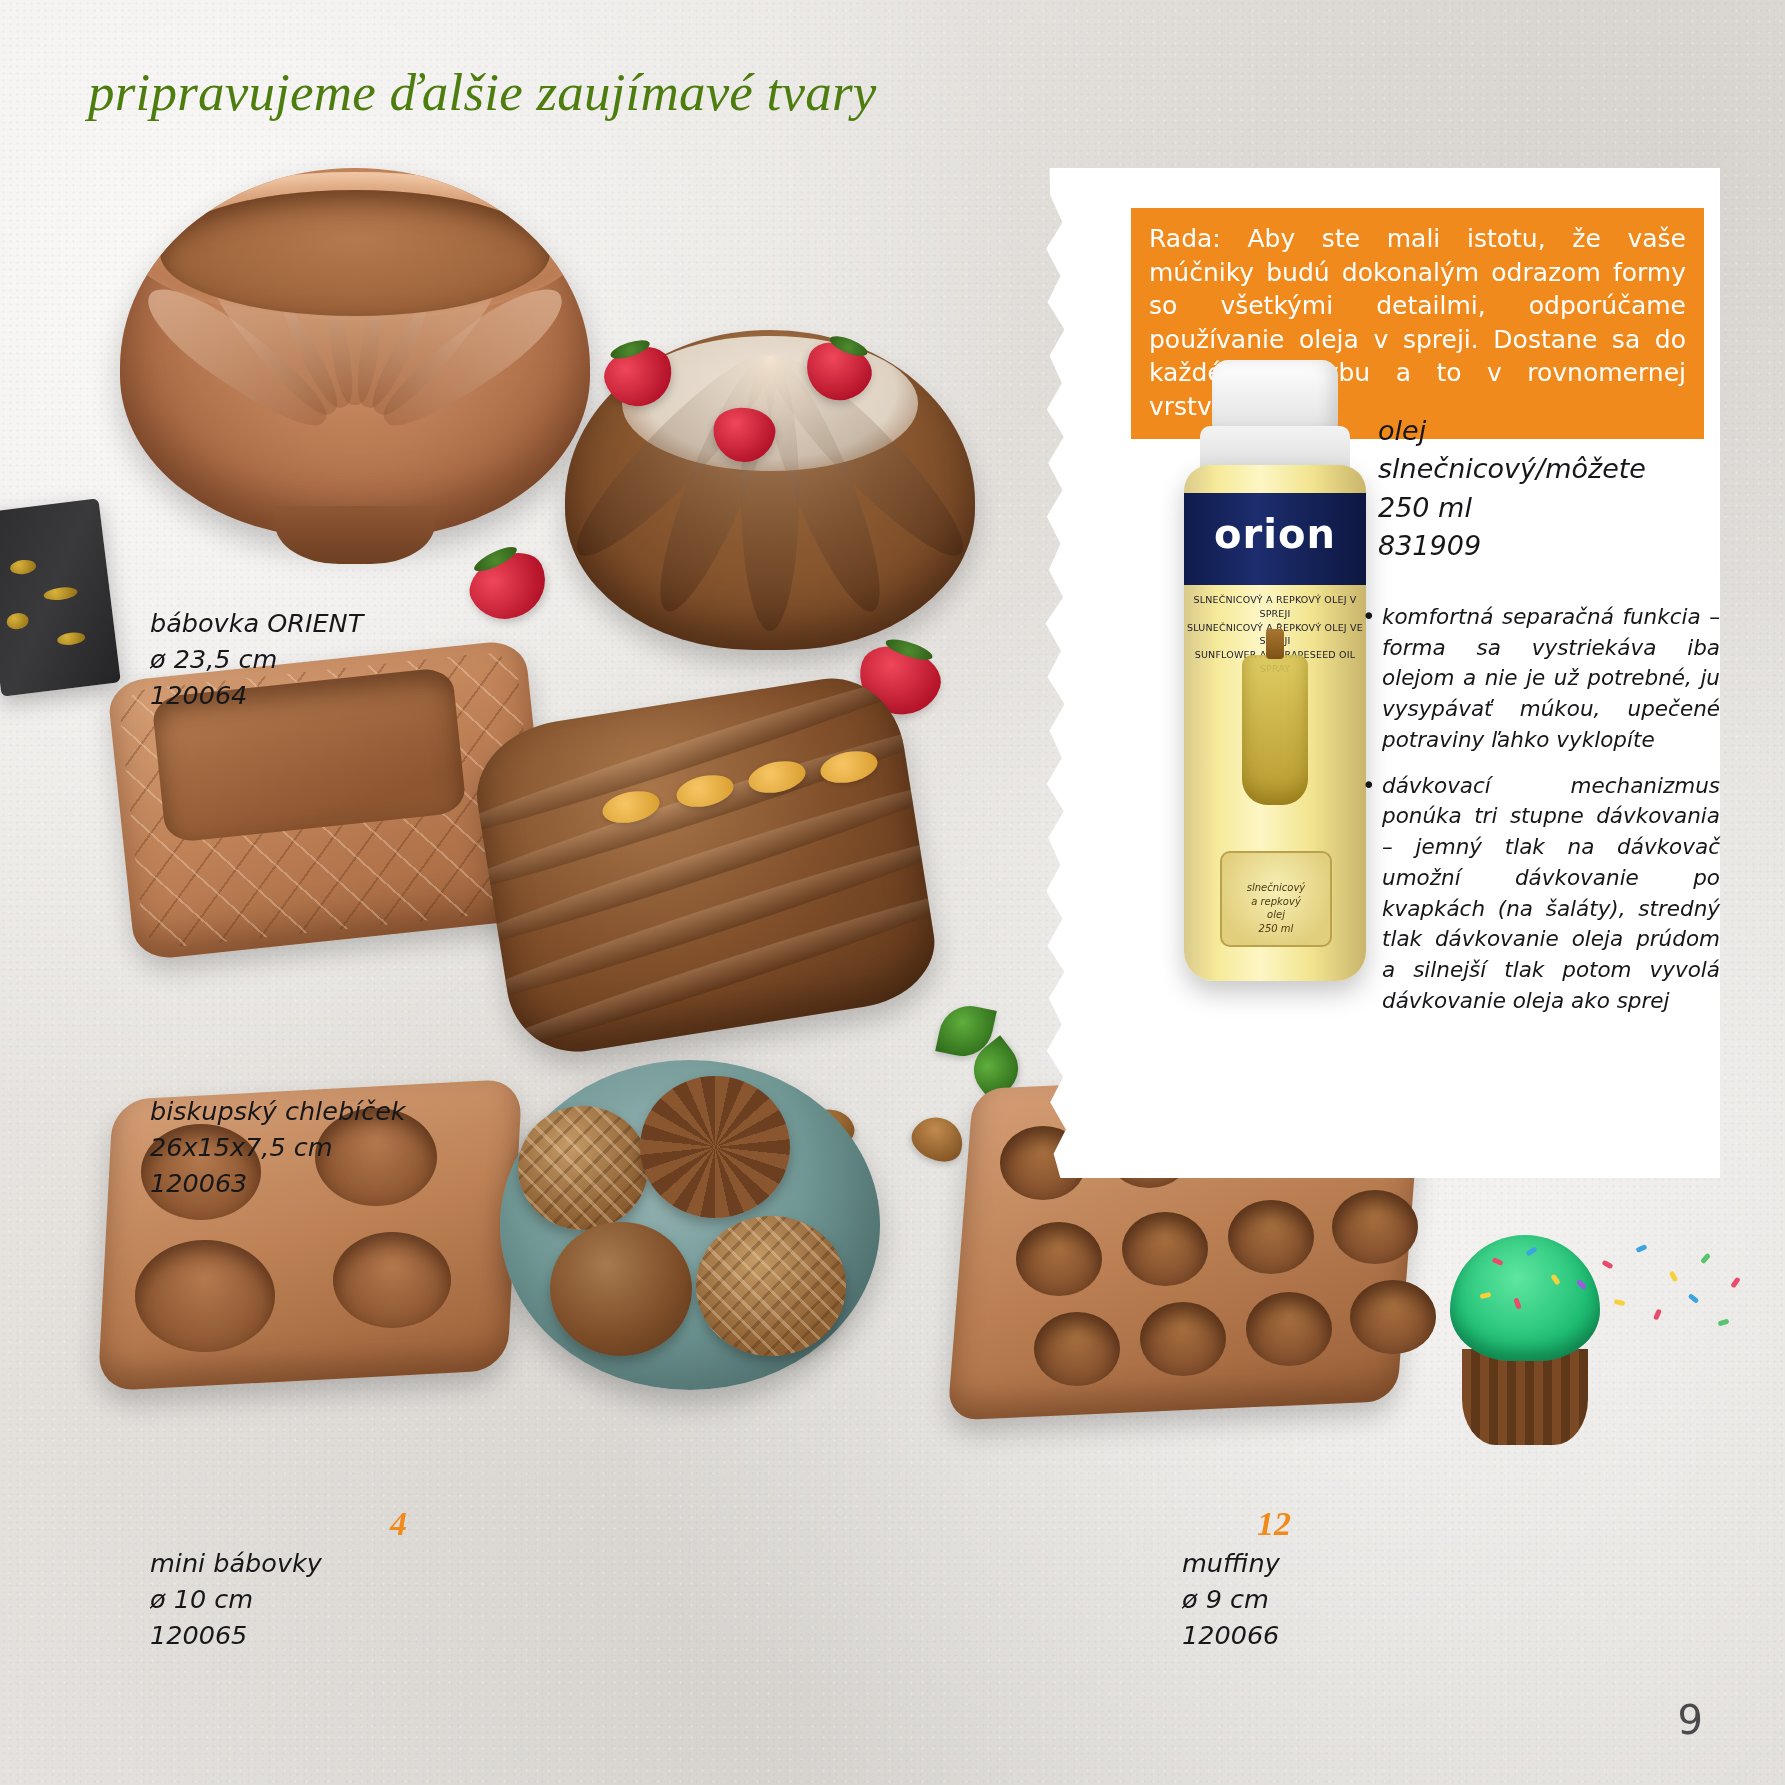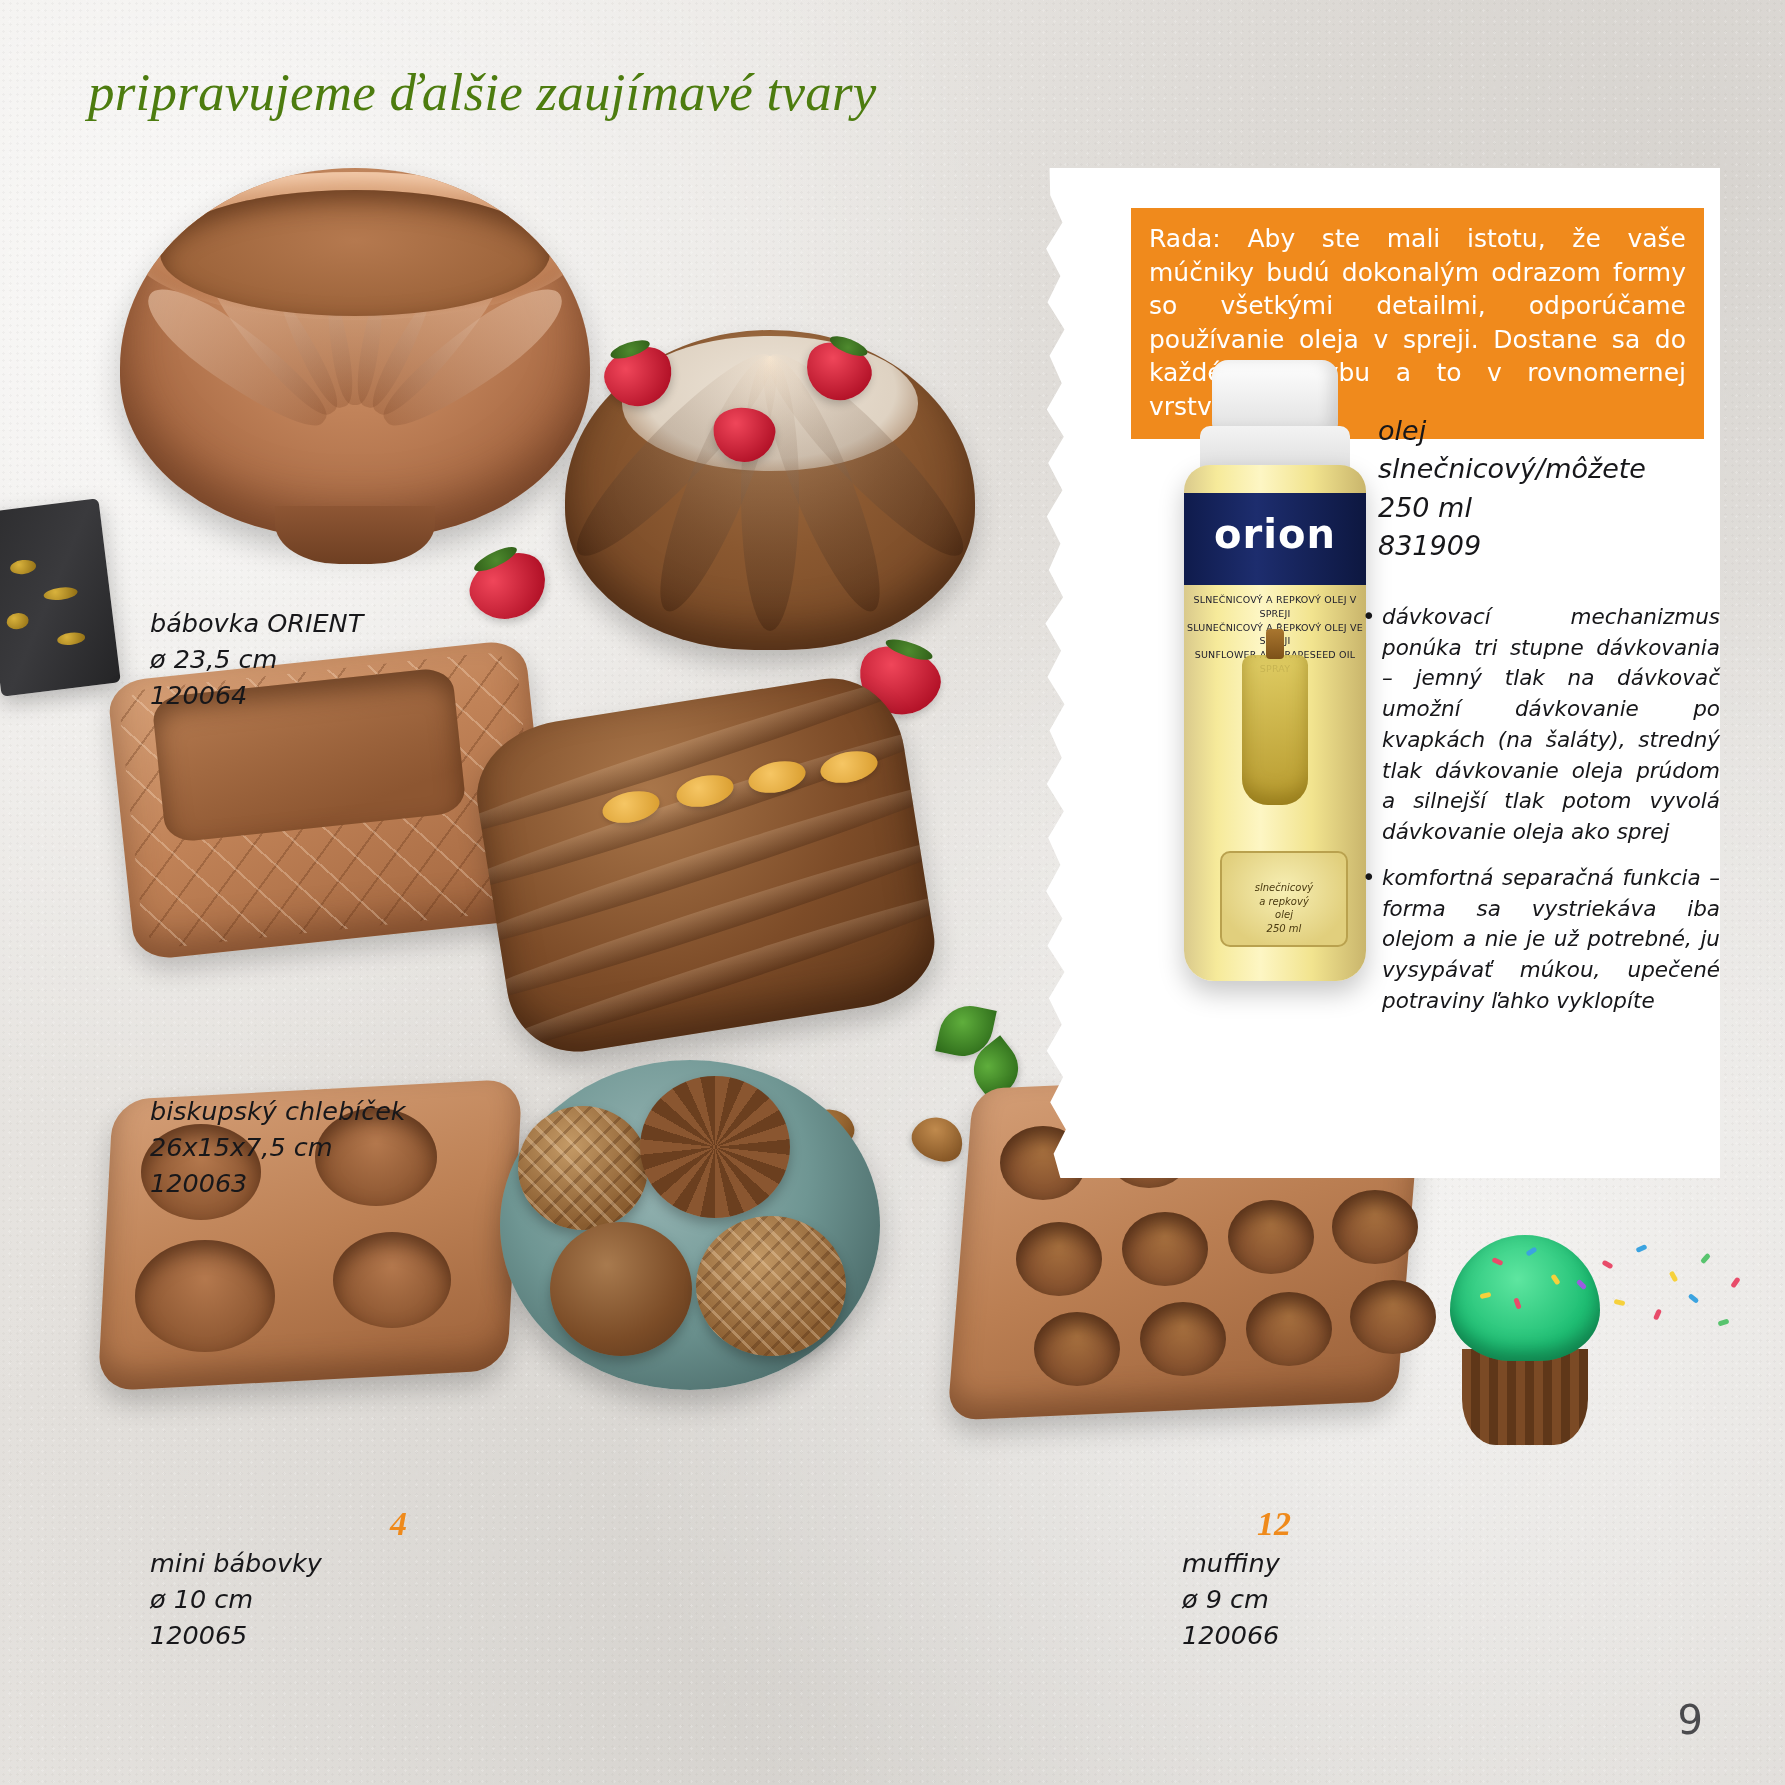--- a/index.html
+++ b/index.html
@@ -398,21 +398,21 @@
     position:absolute; left:58px; top:190px; width:66px; height:150px;
     background: linear-gradient(180deg, rgba(220,200,90,.9), rgba(180,150,40,.95));
     border-radius: 10px 10px 26px 26px;
     box-shadow: inset 0 -10px 18px rgba(120,95,10,.5);
   }
   .can .bottle::before{
     content:""; position:absolute; left:24px; top:-26px; width:18px; height:30px;
     background: linear-gradient(180deg,#a9762f,#7d5118); border-radius:4px;
   }
   .can .emblem{
-    position:absolute; left:36px; bottom:34px; width:128px; height:96px;
+    position:absolute; left:36px; bottom:34px; width:112px; height:96px;
     border-radius: 10px;
     background: radial-gradient(ellipse at 50% 40%, #f7efb4, #e1cf7d 75%);
     border:2px solid #b9a14e;
   }
   .can .emblem .et{
     position:absolute; left:0; top:28px; width:100%;
     text-align:center; color:#4a3a10;
     font-family:"DejaVu Sans",sans-serif; font-style:italic; font-size:10px; line-height:1.35;
   }
 </style>
@@ -600,17 +600,17 @@
 </div>
 
 <div class="oil-title">
   <div>olej</div>
   <div>slnečnicový/môžete</div>
   <div>250 ml</div>
   <div>831909</div>
 </div>
 
 <ul class="bullets">
+  <li>komfortná separačná funkcia – forma sa vystriekáva iba olejom a nie je už potrebné, ju vysypávať múkou, upečené potraviny ľahko vyklopíte</li>
   <li>dávkovací mechanizmus ponúka tri stupne dávkovania – jemný tlak na dávkovač umožní dávkovanie po kvapkách (na šaláty), stredný tlak dávkovanie oleja prúdom a silnejší tlak potom vyvolá dávkovanie oleja ako sprej</li>
-  <li>komfortná separačná funkcia – forma sa vystriekáva iba olejom a nie je už potrebné, ju vysypávať múkou, upečené potraviny ľahko vyklopíte</li>
 </ul>
 
 <div class="page-no">9</div>
 
 </body></html>

